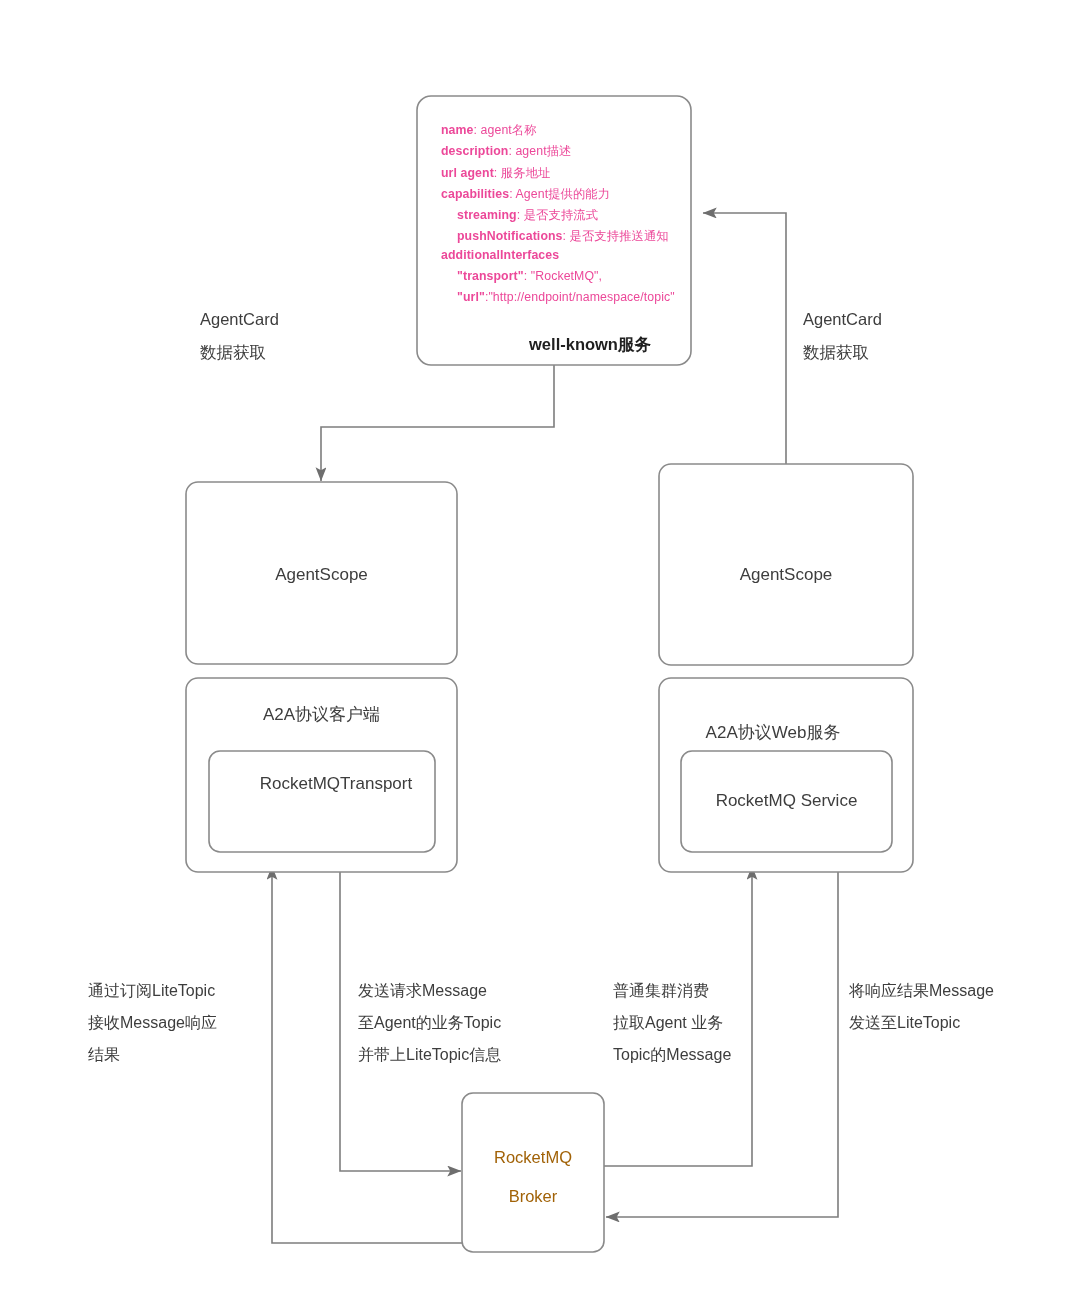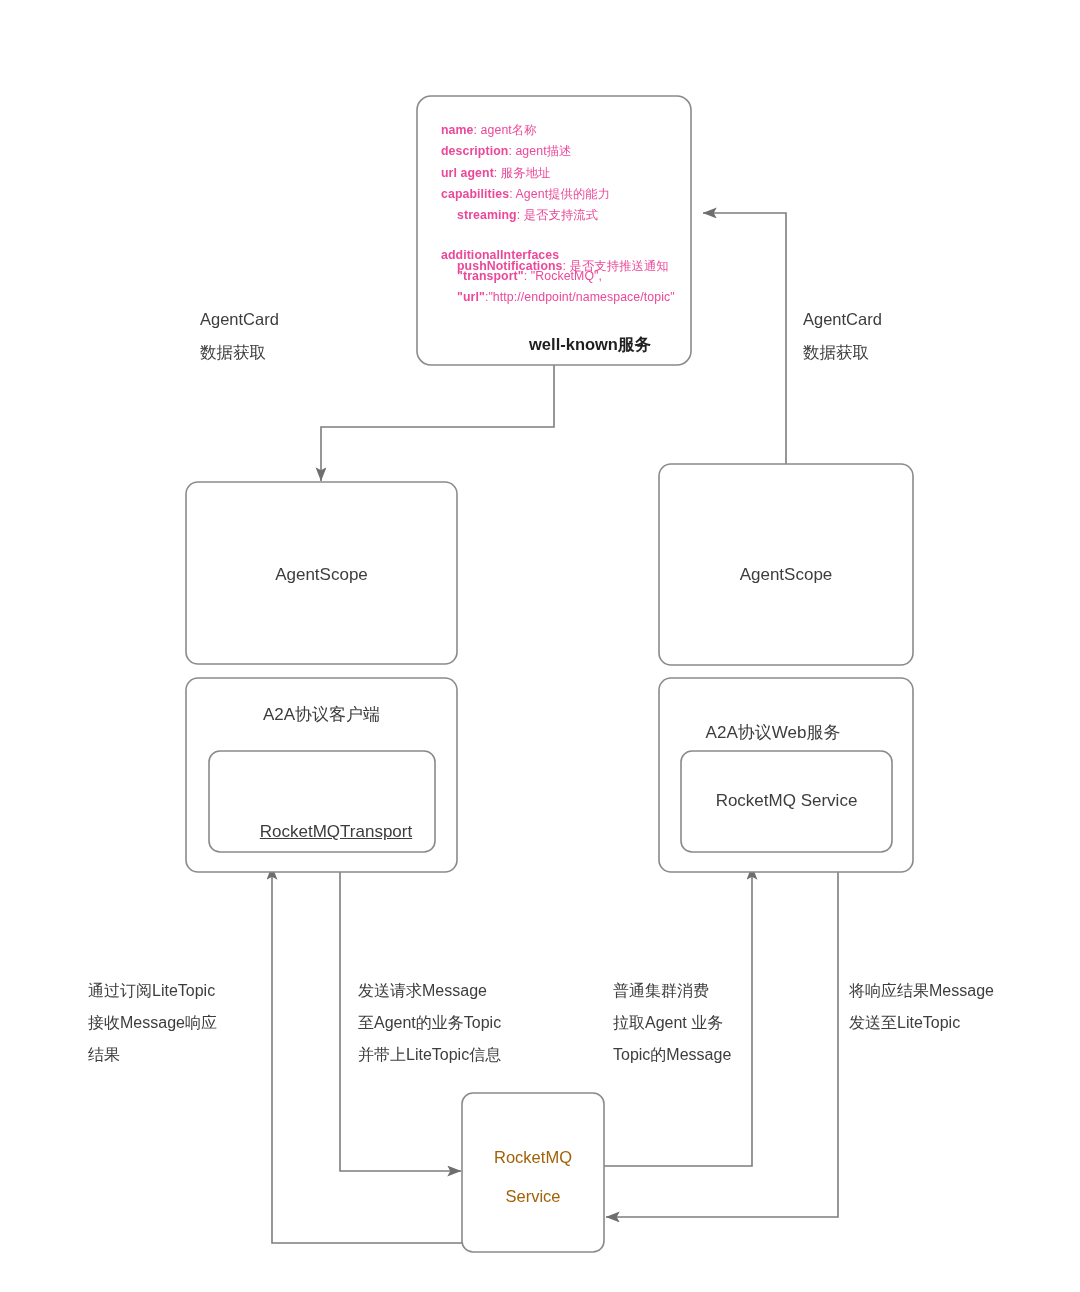--- a/index.html
+++ b/index.html
@@ -129,46 +129,46 @@
   </div>
   <div class="card-line" style="left:441px; top:165px;">
     <b>url agent</b><span>: 服务地址</span>
   </div>
   <div class="card-line" style="left:441px; top:186px;">
     <b>capabilities</b><span>: Agent提供的能力</span>
   </div>
   <div class="card-line" style="left:457px; top:207px;">
     <b>streaming</b><span>: 是否支持流式</span>
   </div>
-  <div class="card-line" style="left:457px; top:228px;margin-top:30px;">
+  <div class="card-line" style="left:457px; top:228px;">
     <b>pushNotifications</b><span>: 是否支持推送通知</span>
   </div>
   <div class="card-line" style="left:441px; top:248px;">
     <b>additionalInterfaces</b><span></span>
   </div>
   <div class="card-line" style="left:457px; top:269px;">
     <b>"transport"</b><span>: "RocketMQ",</span>
   </div>
   <div class="card-line" style="left:457px; top:290px;">
     <b>"url"</b><span>:"http://endpoint/namespace/topic"</span>
   </div>
   <div class="card-title" style="left:417px; top:334px; width:274px; text-align:center;margin-left:36px;">well-known服务</div>
 
   <div class="node-label" style="left:186px; top:565px; width:271px;">AgentScope</div>
   <div class="node-label" style="left:659px; top:565px; width:254px;">AgentScope</div>
 
   <div class="node-label" style="left:186px; top:703px; width:271px;">A2A协议客户端</div>
   <div class="node-label" style="left:659px; top:721px; width:228px;">A2A协议Web服务</div>
 
-  <div class="node-label" style="left:209px; top:822px; width:254px;text-decoration:underline;">RocketMQTransport</div>
+  <div class="node-label" style="left:209px; top:774px; width:254px;">RocketMQTransport</div>
   <div class="node-label" style="left:681px; top:791px; width:211px;">RocketMQ Service</div>
 
   <div class="broker-label" style="left:462px; top:1138px; width:142px;">
     <div>RocketMQ</div>
-    <div>Service</div>
+    <div>Broker</div>
   </div>
 
   <div class="anno" style="left:200px; top:303px;">
     <div>AgentCard</div>
     <div>数据获取</div>
   </div>
 
   <div class="anno" style="left:803px; top:303px;">
     <div>AgentCard</div>
     <div>数据获取</div>

